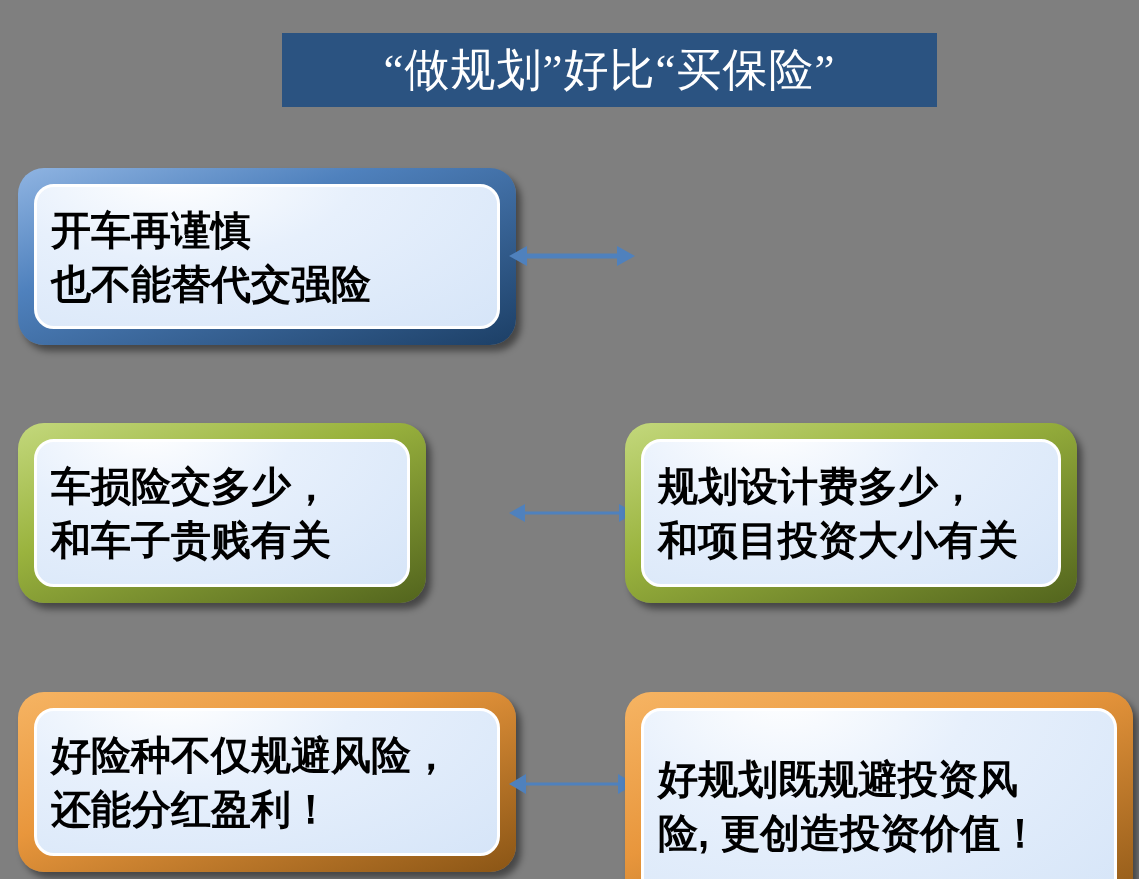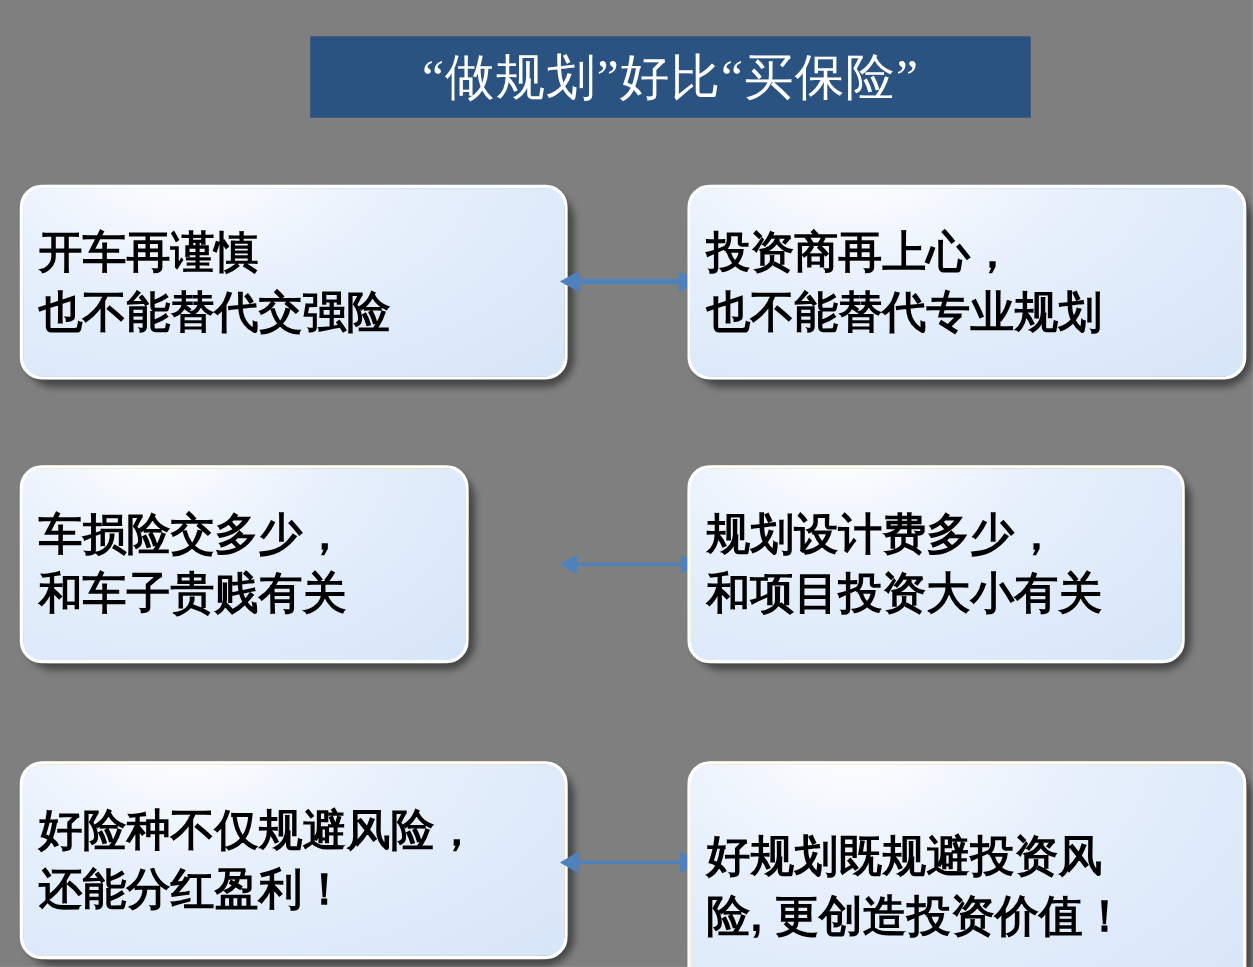--- a/index.html
+++ b/index.html
@@ -24,21 +24,21 @@
   .title-text {
     font-family: "Liberation Serif", serif;
     font-size: 45px;
     color: #ffffff;
     white-space: nowrap;
     letter-spacing: 1px;
   }
   .box {
     position: absolute;
     border-radius: 26px;
-    padding: 0;
+    padding: 16px;
     box-sizing: border-box;
     box-shadow: 5px 6px 7px rgba(0,0,0,0.45);
   }
   .box-blue   { background: linear-gradient(160deg, #8fb4e2 0%, #4f81bd 35%, #1c3f66 100%); }
   .box-green  { background: linear-gradient(160deg, #c3d87c 0%, #9ab33e 40%, #52641d 100%); }
   .box-orange { background: linear-gradient(160deg, #f6b463 0%, #e8963c 40%, #8a5515 100%); }
   .box-inner {
     width: 100%; height: 100%;
     border-radius: 20px;
     border: 3px solid #ffffff;
@@ -82,26 +82,20 @@
 也不能替代交强险</span>
     </div>
   </div>
   <div class="arrow arrow-thick" style="top:236px">
     <svg viewBox="0 0 126 40" preserveAspectRatio="none">
       <line x1="12" y1="20" x2="114" y2="20"></line>
       <polygon points="0,20 18,10 18,30"></polygon>
       <polygon points="126,20 108,10 108,30"></polygon>
     </svg>
   </div>
-  <div class="box box-blue" style="left:625px; top:168px; width:508px; height:177px">
-    <div class="box-inner">
-      <span class="box-text">投资商再上心，
-也不能替代专业规划</span>
-    </div>
-  </div>
 
   <div class="box box-green" style="left:18px; top:423px; width:408px; height:180px">
     <div class="box-inner">
       <span class="box-text">车损险交多少，
 和车子贵贱有关</span>
     </div>
   </div>
   <div class="arrow arrow-thin" style="top:493px">
     <svg viewBox="0 0 126 40" preserveAspectRatio="none">
       <line x1="10" y1="20" x2="116" y2="20"></line>

